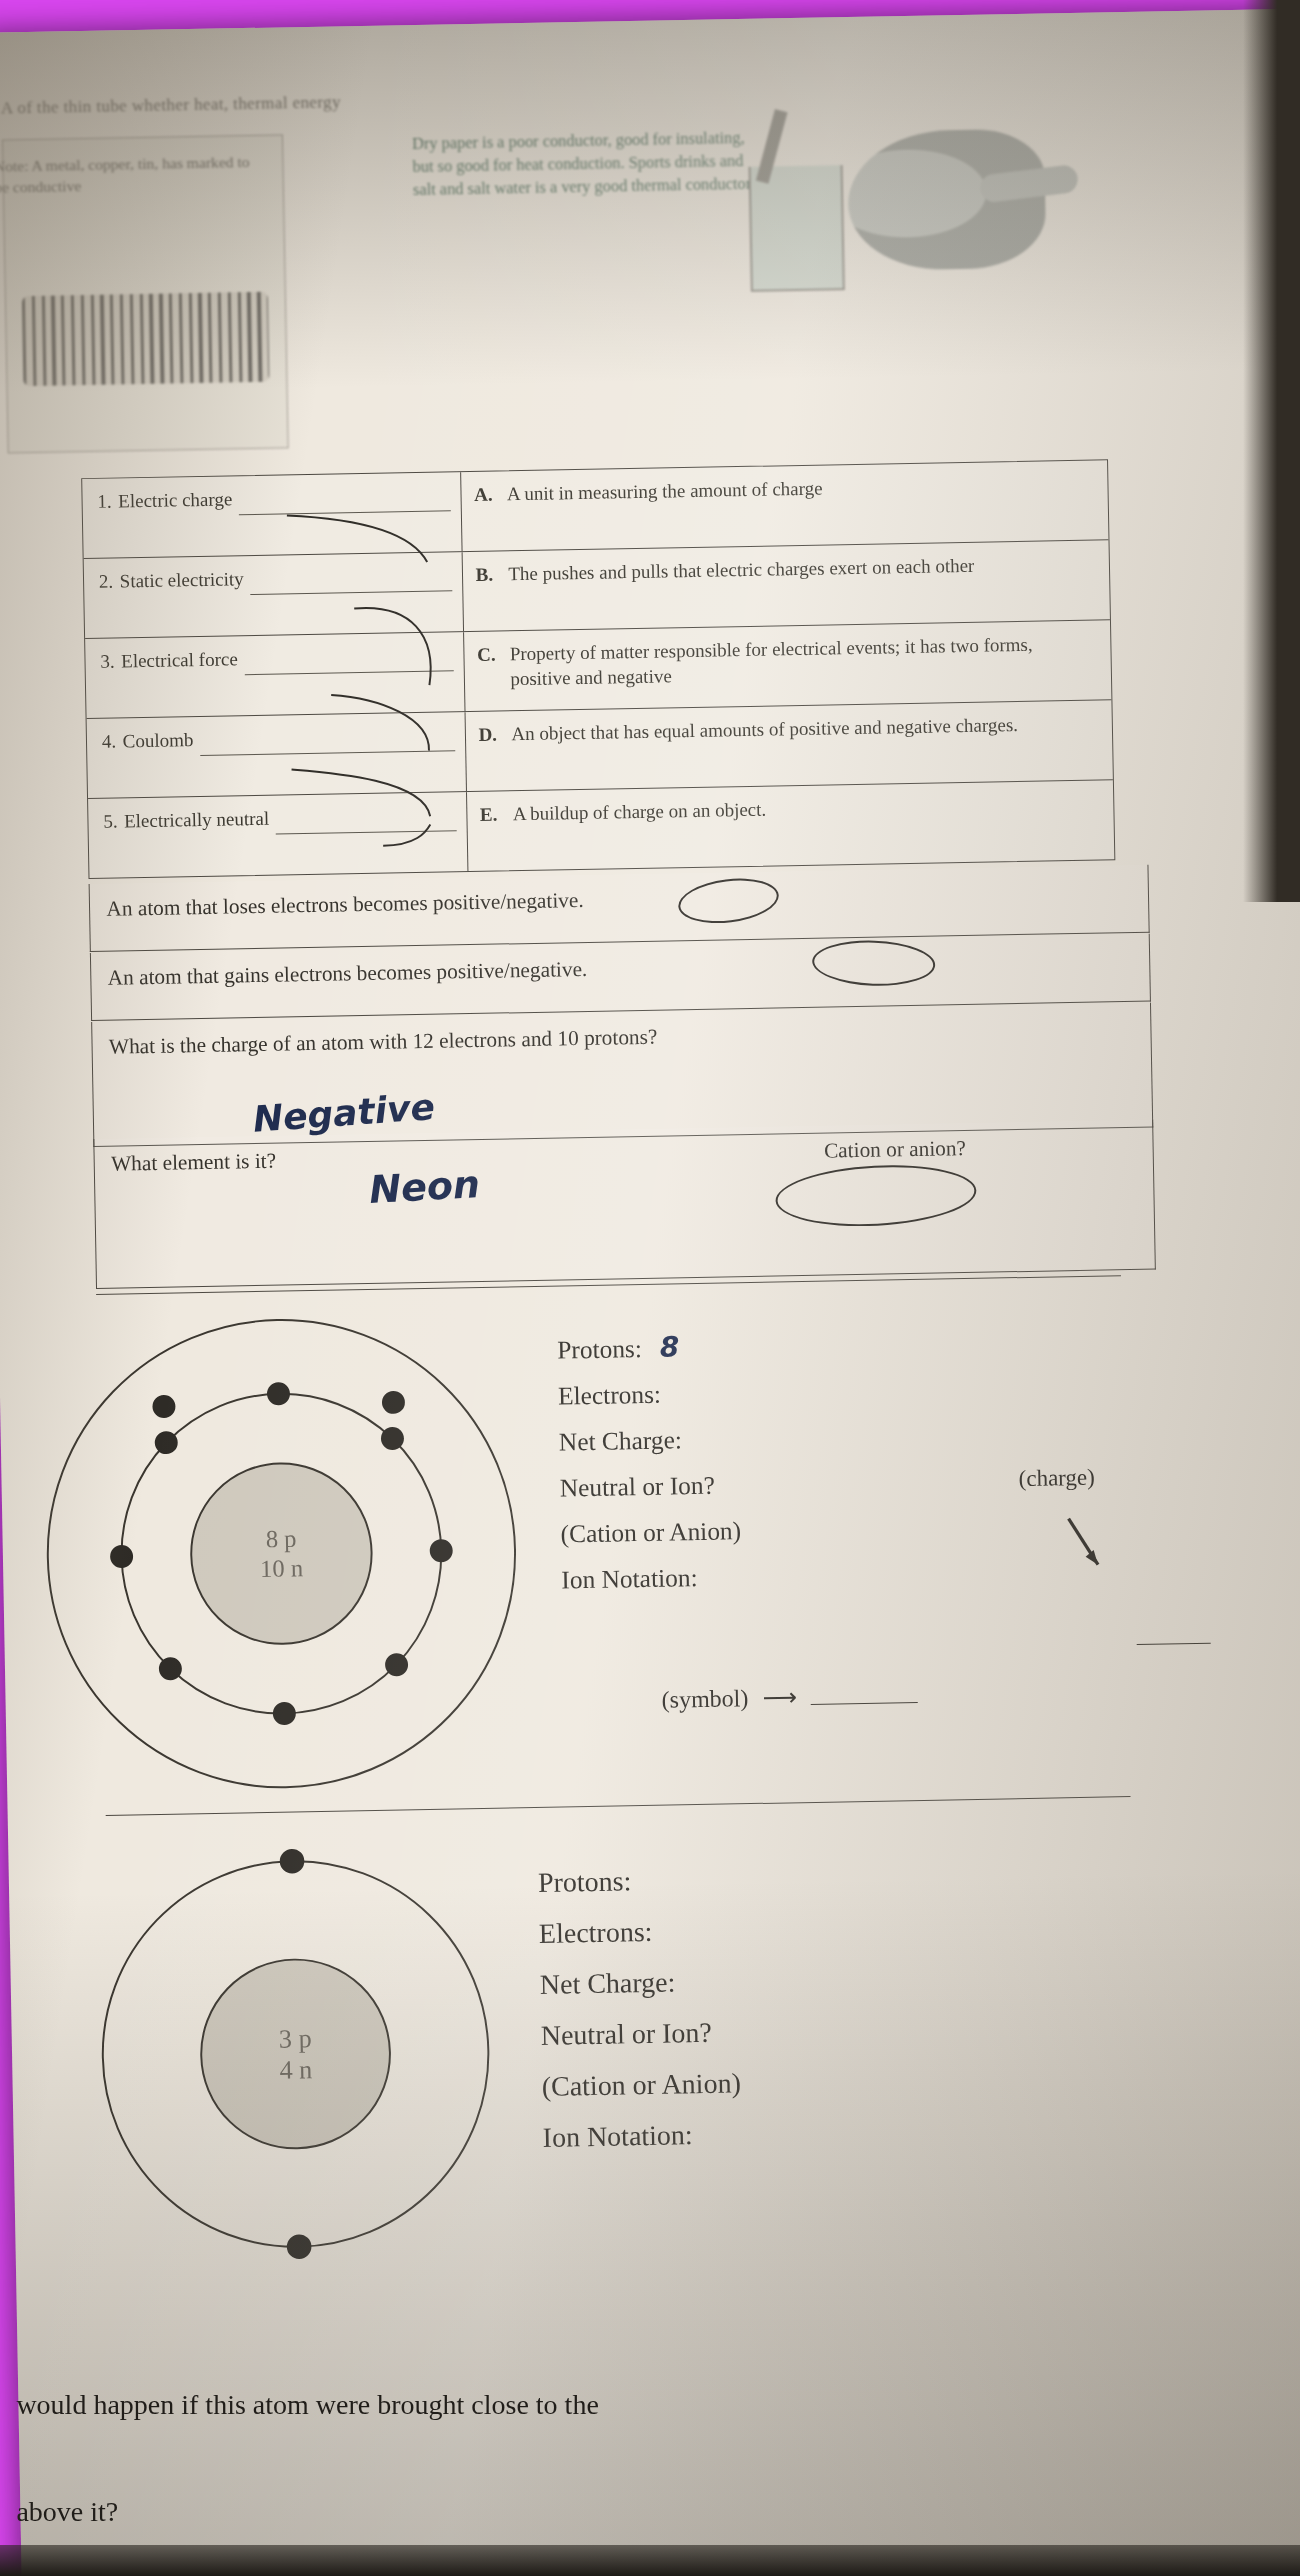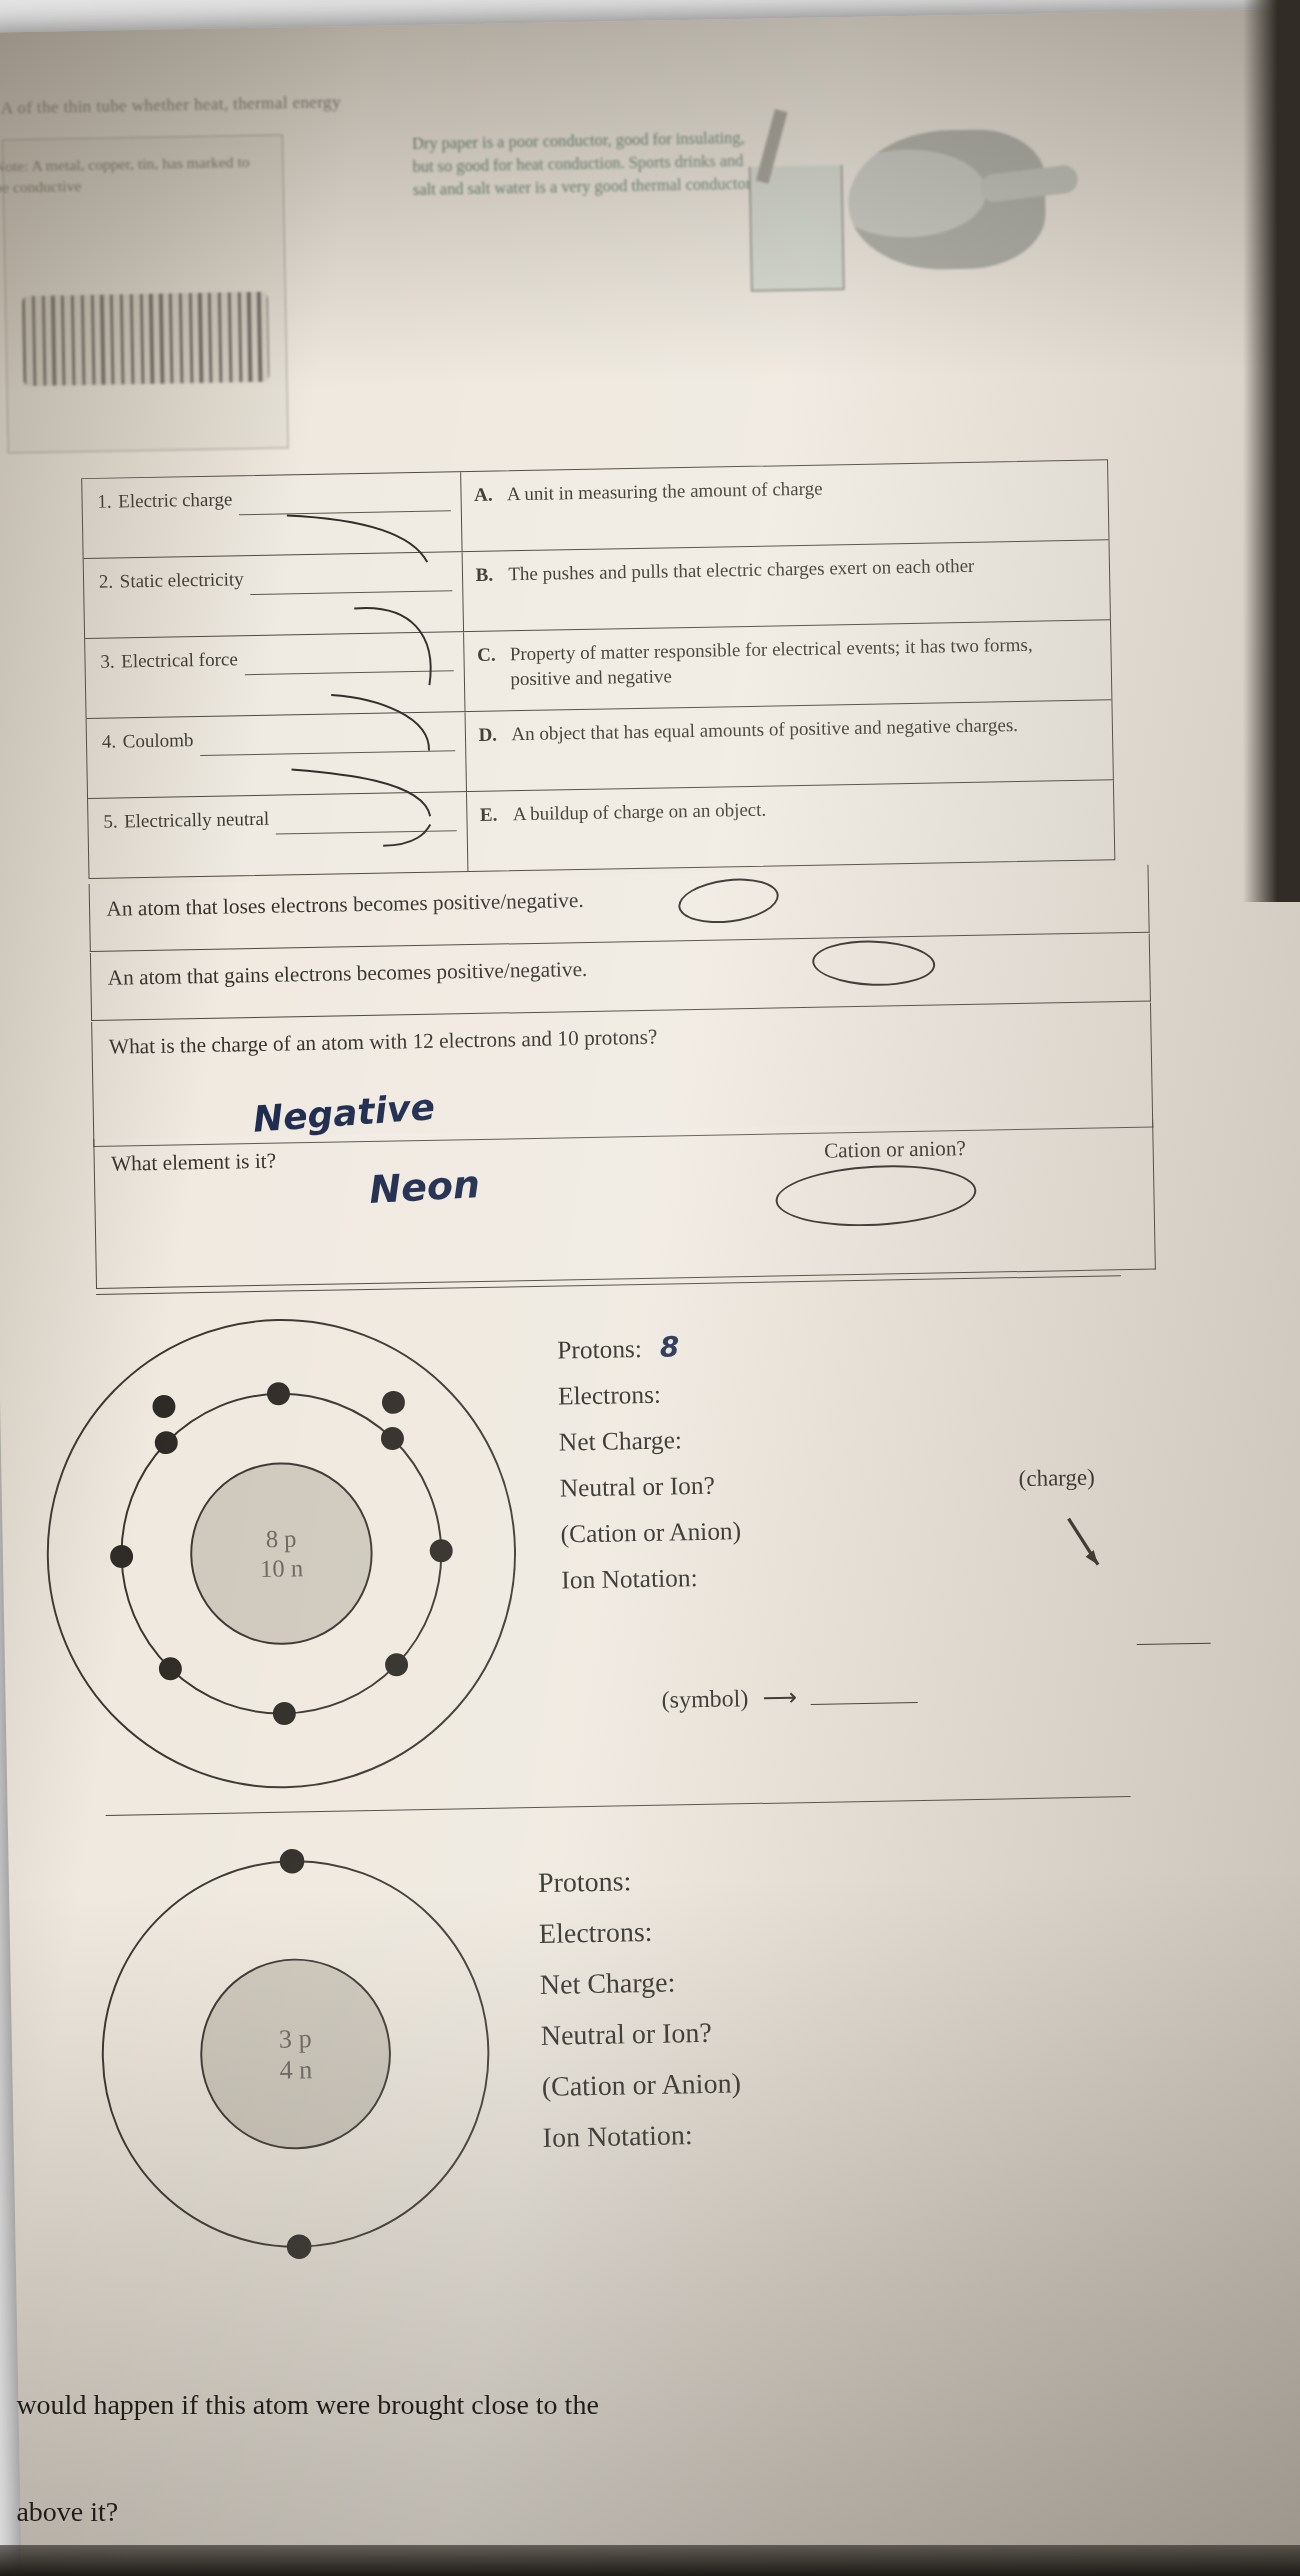--- a/index.html
+++ b/index.html
@@ -7,21 +7,21 @@
     width:1300px;height:2576px;
     background:#2a2622;
     font-family:"Liberation Serif", serif;
     overflow:hidden;
     position:relative;
   }
 
   
   .photo{
     position:absolute;inset:0;
-    background:#e5e5e5;
+    background:#d946ef;
   }
 
   
   .sheet{
     position:absolute;
     left:-24.6px;top:33px;
     width:1362px;height:2584px;
     background:#efe9df;
     transform:rotate(-1.05deg);
     transform-origin:top left;

